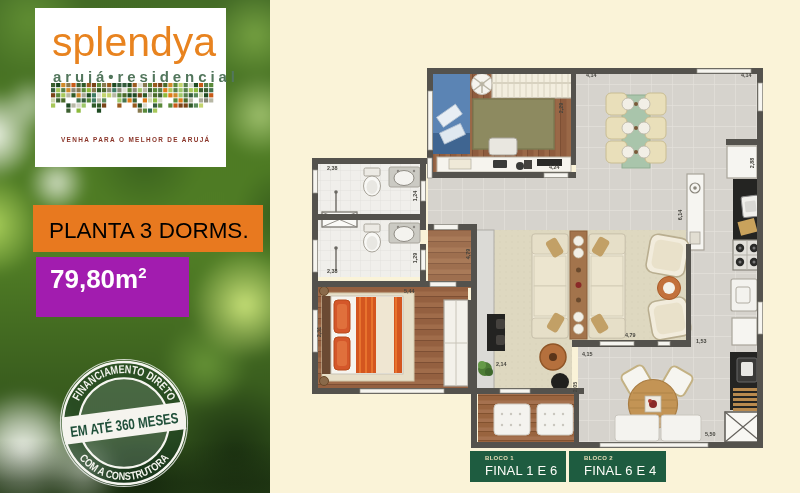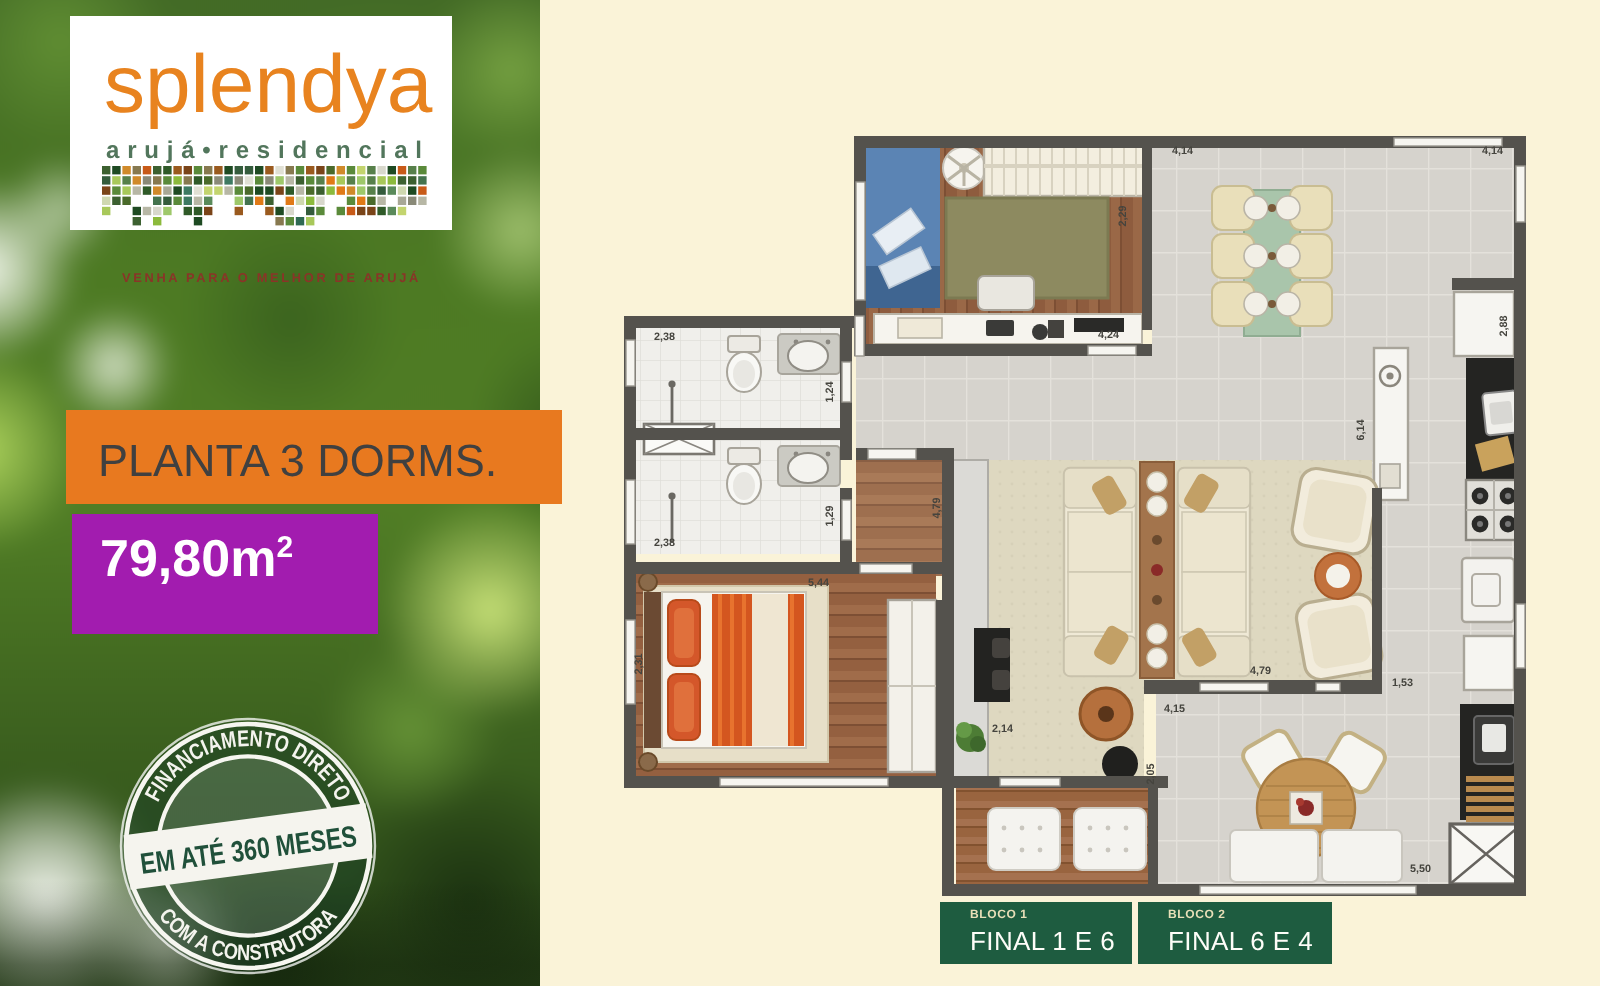--- a/index.html
+++ b/index.html
@@ -19,26 +19,26 @@
 radial-gradient(circle at 55px 45px, rgba(120,170,62,0.55) 0%, rgba(120,170,62,0) 55px),
 radial-gradient(circle at 230px 390px, rgba(130,180,70,0.6) 0%, rgba(130,180,70,0) 45px),
 radial-gradient(circle at 170px 185px, rgba(40,75,25,0.5) 0%, rgba(40,75,25,0) 55px),
 radial-gradient(circle at 310px 240px, rgba(30,60,20,0.55) 0%, rgba(30,60,20,0) 50px),
 radial-gradient(circle at 260px 475px, rgba(22,42,14,0.8) 0%, rgba(22,42,14,0) 70px),
 radial-gradient(circle at 165px 508px, rgba(20,40,14,0.75) 0%, rgba(20,40,14,0) 58px),
 radial-gradient(circle at 215px 85px, rgba(85,135,48,0.5) 0%, rgba(85,135,48,0) 60px),
 linear-gradient(180deg, #416826 0%, #4d7a23 30%, #507d25 52%, #3a5e1e 75%, #2c4a1b 100%);
 }
 #photo .dk { position:absolute; left:0; top:440px; width:270px; height:53px; background:linear-gradient(180deg, rgba(20,35,12,0) 0%, rgba(16,30,10,0.45) 80%); }
-#logobox { position:absolute; left:35px; top:8px; width:191px; height:107px; background:#ffffff; }
+#logobox { position:absolute; left:35px; top:8px; width:191px; height:159px; background:#ffffff; }
 #logobox .splendya { position:absolute; left:17px; top:11px; font-size:41px; letter-spacing:0px; color:#e8831f; font-weight:normal; }
-#logobox .sub { position:absolute; left:18px; top:60px; font-size:12px; font-weight:bold; letter-spacing:3.9px; color:#52765c; white-space:nowrap; }
+#logobox .sub { position:absolute; left:18px; top:60px; font-size:15px; font-weight:bold; letter-spacing:3.9px; color:#52765c; white-space:nowrap; }
 #logobox .mosaic { position:absolute; left:16px; top:75px; }
 #logobox .tag { position:absolute; left:26px; top:128px; font-size:6.4px; font-weight:bold; letter-spacing:1.35px; color:#8a3428; white-space:nowrap; }
-#obox { position:absolute; left:33px; top:205px; width:248px; height:47px; background:#e8791f; color:#404040; font-size:22.5px; line-height:51px; padding-left:16px; letter-spacing:0px; white-space:nowrap; }
+#obox { position:absolute; left:33px; top:205px; width:230px; height:47px; background:#e8791f; color:#000000; font-size:22.5px; line-height:51px; padding-left:16px; letter-spacing:0px; white-space:nowrap; }
 #gbox { position:absolute; left:36px; top:257px; width:153px; height:60px; background:#a21caf; color:#fff; padding:7px 0 0 14px; }
 #gbox .m2 { font-size:26px; font-weight:bold; letter-spacing:0; }
 #gbox .m2 sup { font-size:15px; }
 #gbox .opt { font-size:11px; font-weight:bold; margin-top:3px; letter-spacing:0px; white-space:nowrap; }
 .lblbox { position:absolute; top:451px; height:31px; background:#1e5c40; color:#fff; padding:4px 0 16px 15px; }
 .lblbox .b { font-size:6px; font-weight:bold; color:#e8dfb8; letter-spacing:0.3px; }
 .lblbox .f { font-size:13px; margin-top:2px; letter-spacing:0.2px; color:#fdfdf8; white-space:nowrap; }
 </style></head>
 <body>
 <div id="page">

